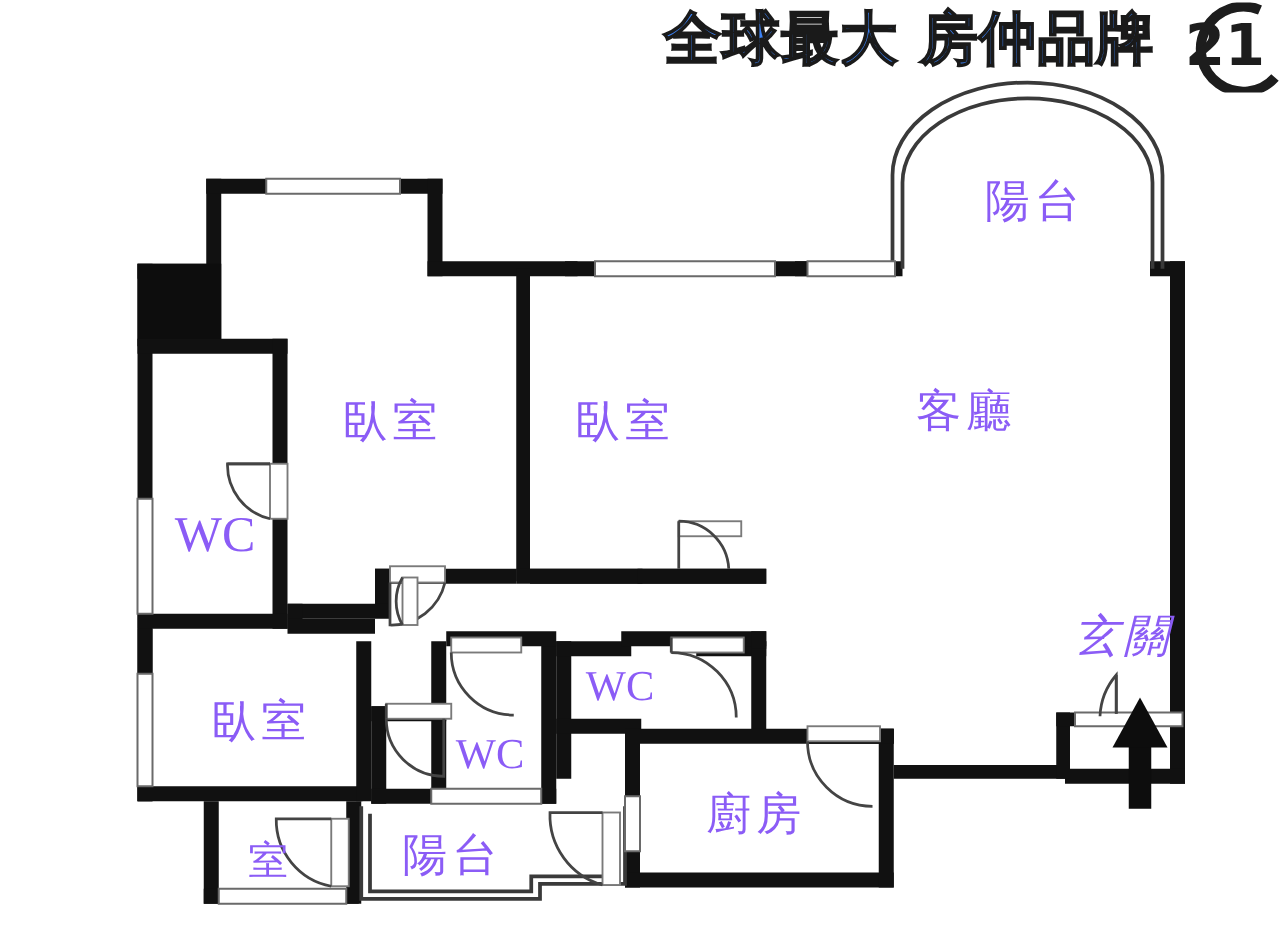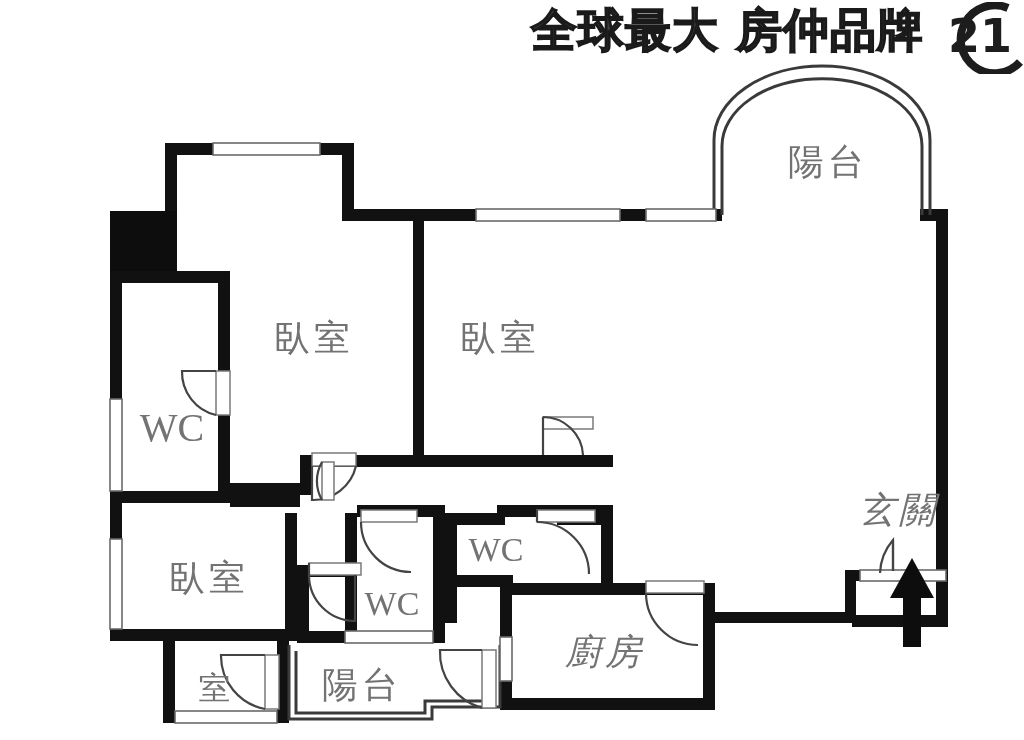--- a/index.html
+++ b/index.html
@@ -39,34 +39,34 @@
   }
   .banner-text {
     position: absolute;
     right: 100px;
     top: 4px;
     font-family: "DejaVu Sans", sans-serif;
     font-weight: bold;
     font-size: 46px;
     line-height: 52px;
     letter-spacing: 1px;
-    color: #404040;
+    color: #3b82f6;
     white-space: nowrap;
     -webkit-text-stroke: 1.5px #1a1a1a;
   }
   .logo-c21 {
     position: absolute;
     left: 934px;
     top: 2px;
     width: 92px;
     height: 72px;
   }
   .room-label {
     position: absolute;
-    color: #737373;
+    color: #8b5cf6;
     white-space: nowrap;
     font-family: "DejaVu Sans", sans-serif;
     text-align: center;
     pointer-events: none;
   }
   .lbl-cjk {
     font-size: 36px;
     line-height: 36px;
     letter-spacing: 4px;
     font-weight: 400;
@@ -271,38 +271,39 @@
 
     <g fill="#0d0d0d">
       <rect x="903" y="575" width="18" height="72"></rect>
       <polygon points="912,558 934,598 890,598"></polygon>
     </g>
 
   </svg>
 
   <div class="room-label lbl-cjk" style="left:788px; top:144px; width:80px;">陽台</div>
 
+  <div class="room-label lbl-cjk" style="left:723px; top:312px; width:100px;">客廳</div>
 
   <div class="room-label lbl-cjk" style="left:272px; top:320px; width:84px;">臥室</div>
 
   <div class="room-label lbl-cjk" style="left:458px; top:320px; width:84px;">臥室</div>
 
   <div class="room-label lbl-cjk" style="left:167px; top:560px; width:84px;">臥室</div>
 
   <div class="room-label lbl-wc" style="left:134px; top:408px; width:76px;">WC</div>
 
   <div class="room-label lbl-wc-sm" style="left:462px; top:533px; width:68px;">WC</div>
 
   <div class="room-label lbl-wc-sm" style="left:358px; top:587px; width:68px;">WC</div>
 
   <div class="room-label lbl-cjk-sm" style="left:196px; top:672px; width:40px;">室</div>
 
   <div class="room-label lbl-cjk" style="left:322px; top:667px; width:80px;">陽台</div>
 
-  <div class="room-label lbl-cjk" style="left:563px; top:634px; width:84px;font-style:italic;">廚房</div>
+  <div class="room-label lbl-cjk" style="left:563px; top:634px; width:84px;">廚房</div>
 
 
   <div class="room-label lbl-cjk" style="left:851px; top:492px; width:96px;font-style:italic;">玄關</div>
 
   <div class="banner">
     <div class="banner-text">全球最大 房仲品牌</div>
 
     <svg class="logo-c21" viewBox="0 0 92 72">
 
       <path d="M 74 6 A 34 34 0 1 0 86 60" fill="none" stroke="#1d1d1d" stroke-width="8" stroke-linecap="butt"></path>

